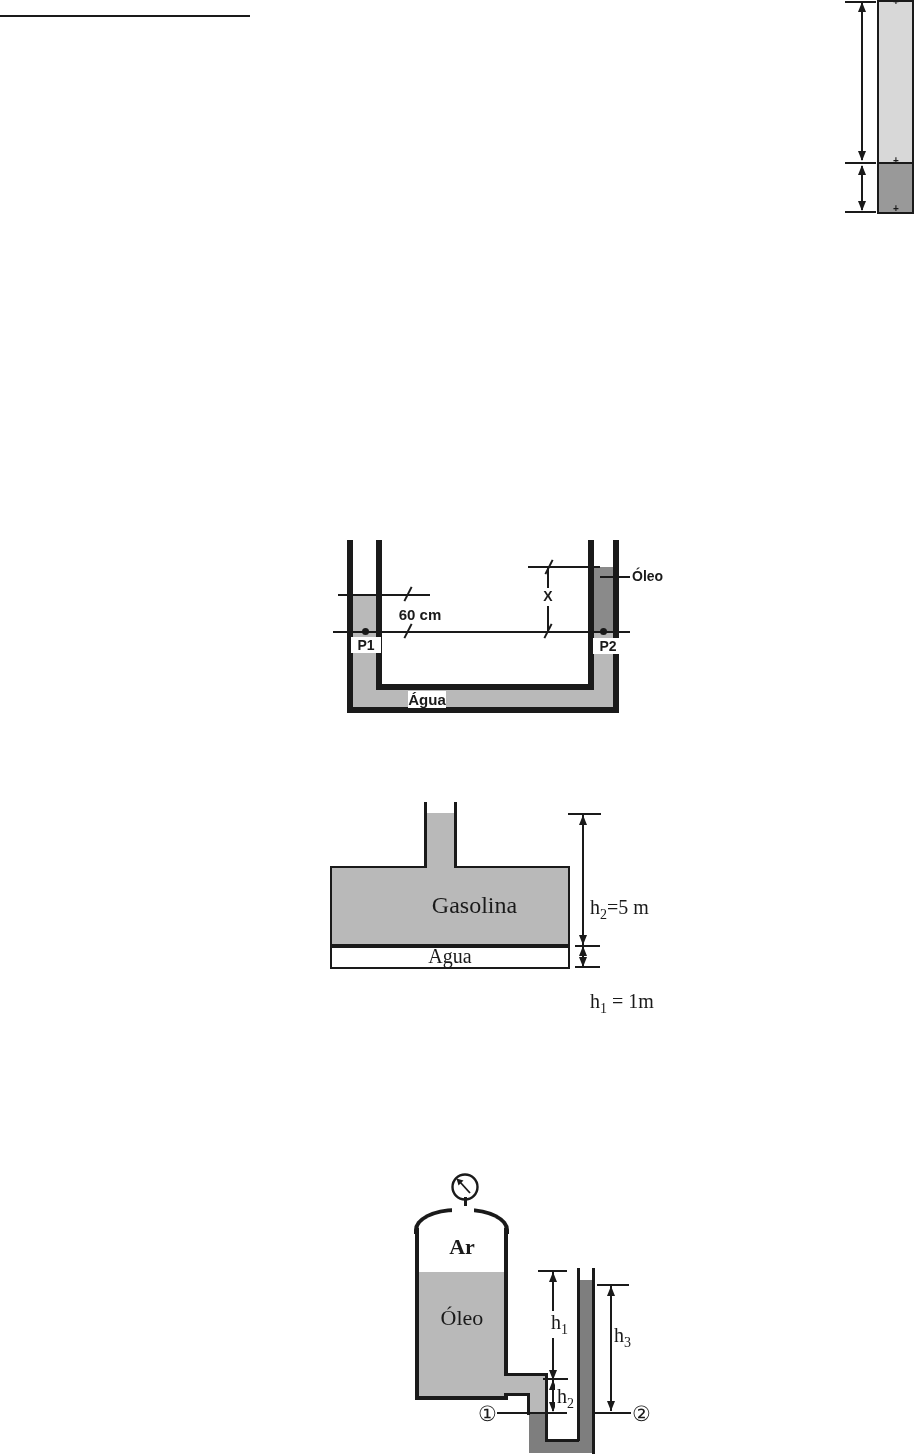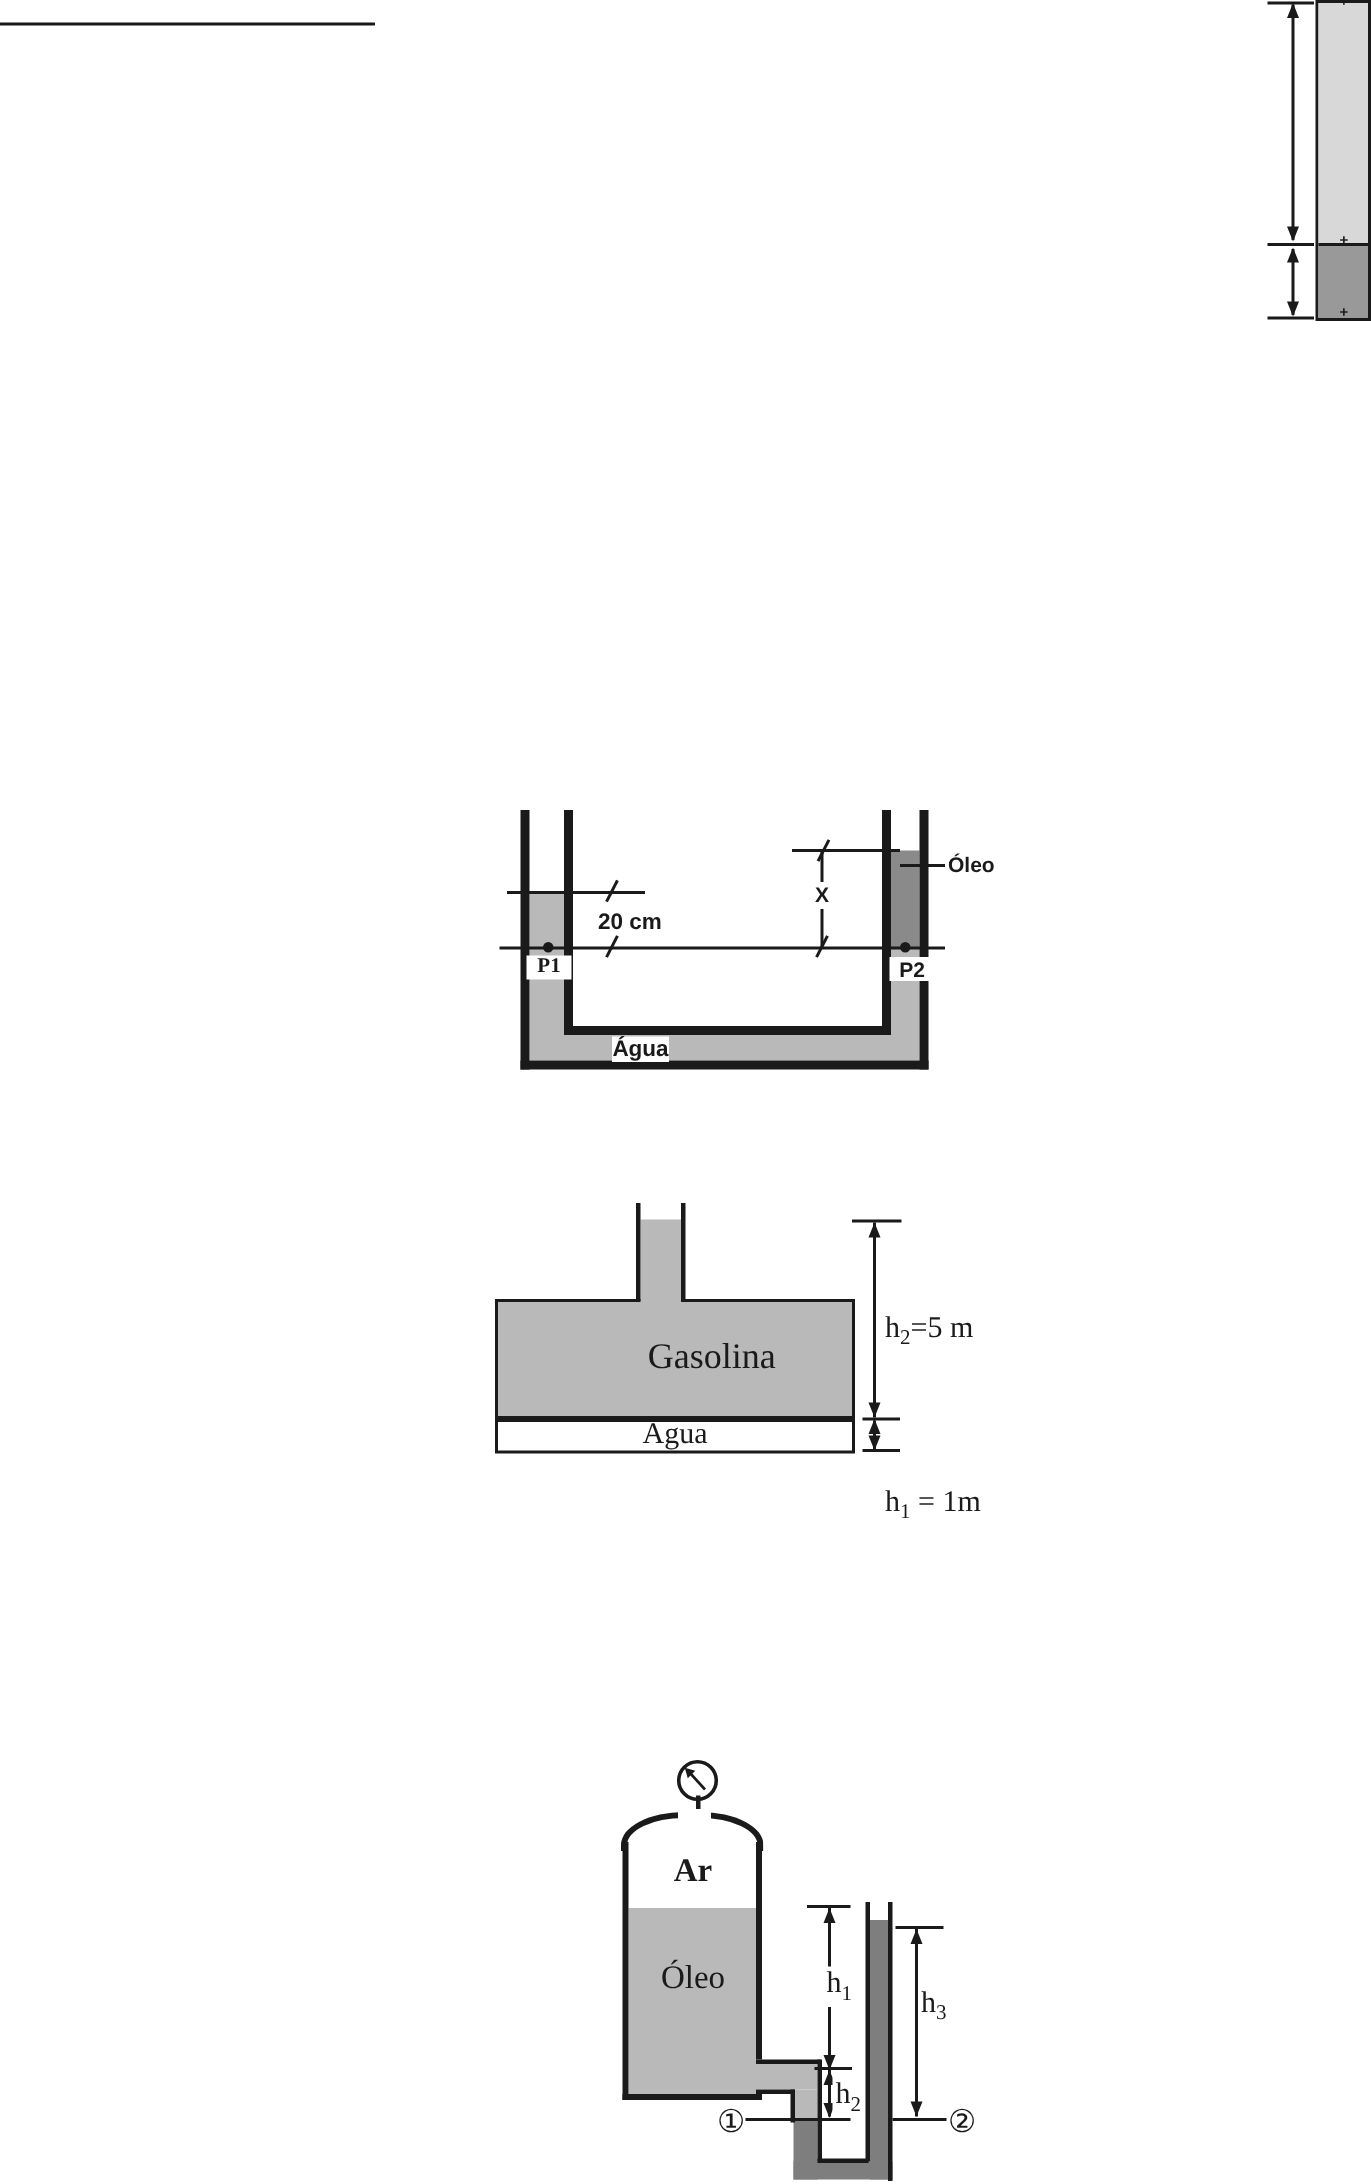--- a/index.html
+++ b/index.html
@@ -59,26 +59,26 @@
 
     <div class="abs ink" style="left:338px;top:594px;width:92px;height:2px;"></div>
     <div class="abs ink" style="left:333px;top:631px;width:297px;height:2px;"></div>
     <div class="abs ink" style="left:528px;top:566px;width:72px;height:2px;"></div>
     <div class="abs ink" style="left:547px;top:567px;width:2px;height:65px;"></div>
     <div class="slash" style="left:400px;top:593px;"></div>
     <div class="slash" style="left:400px;top:630px;"></div>
     <div class="slash" style="left:541px;top:566px;"></div>
     <div class="slash" style="left:540px;top:630px;"></div>
 
-    <div class="lbl-sans whitebg ctr" style="left:390px;top:606px;width:60px;font-size:15px;">20 cm</div>
+    <div class="lbl-sans whitebg ctr" style="left:390px;top:606px;width:60px;font-size:15px;">60 cm</div>
     <div class="lbl-sans whitebg ctr" style="left:539px;top:588px;width:18px;height:18px;font-size:14px;">X</div>
     <div class="abs ink" style="left:600px;top:576px;width:30px;height:2px;"></div>
     <div class="lbl-sans" style="left:632px;top:568px;font-size:14px;">Óleo</div>
     <div class="abs ink" style="left:362px;top:628px;width:7px;height:7px;border-radius:50%;"></div>
-    <div class="lbl-sans whitebg ctr" style="left:351px;top:637px;width:30px;font-size:14px;font-family:Liberation Serif, serif;">P1</div>
+    <div class="lbl-sans whitebg ctr" style="left:351px;top:637px;width:30px;font-size:14px;">P1</div>
     <div class="abs ink" style="left:600px;top:628px;width:7px;height:7px;border-radius:50%;"></div>
     <div class="lbl-sans whitebg ctr" style="left:593px;top:638px;width:30px;font-size:14px;">P2</div>
     <div class="lbl-sans whitebg ctr" style="left:408px;top:691px;width:38px;font-size:15px;">Água</div>
   </div>
 
   <div>
     <div class="abs" style="left:330px;top:866px;width:240px;height:80px;background:var(--tank_gray);border:2px solid var(--ink);box-sizing:border-box;"></div>
     <div class="abs" style="left:427px;top:813px;width:27px;height:56px;background:var(--tank_gray);"></div>
     <div class="abs ink" style="left:424px;top:802px;width:3px;height:65px;"></div>
     <div class="abs ink" style="left:454px;top:802px;width:3px;height:65px;"></div>
@@ -88,21 +88,21 @@
 
     <div class="abs ink" style="left:568px;top:813px;width:33px;height:2px;"></div>
     <div class="abs ink" style="left:575px;top:945px;width:25px;height:2px;"></div>
     <div class="abs ink" style="left:575px;top:966px;width:25px;height:2px;"></div>
     <div class="abs ink" style="left:582px;top:815px;width:2px;height:130px;"></div>
     <div class="ah up" style="left:579px;top:815px;"></div>
     <div class="ah down" style="left:579px;top:935px;"></div>
     <div class="abs ink" style="left:582px;top:947px;width:2px;height:19px;"></div>
     <div class="ah up" style="left:579px;top:946px;"></div>
     <div class="ah down" style="left:579px;top:957px;"></div>
-    <div class="lbl-serif" style="left:590px;top:874px;font-size:20px;">
+    <div class="lbl-serif" style="left:590px;top:896px;font-size:20px;">
       <span>h</span><sub>2</sub><span>=5 m</span>
     </div>
     <div class="lbl-serif" style="left:590px;top:946px;font-size:20px;margin-top:44px;">
       <span>h</span><sub>1</sub><span> = 1m</span>
     </div>
   </div>
 
   <div>
 
     <div class="abs" style="left:419px;top:1272px;width:85px;height:124px;background:var(--tank_gray);"></div>

